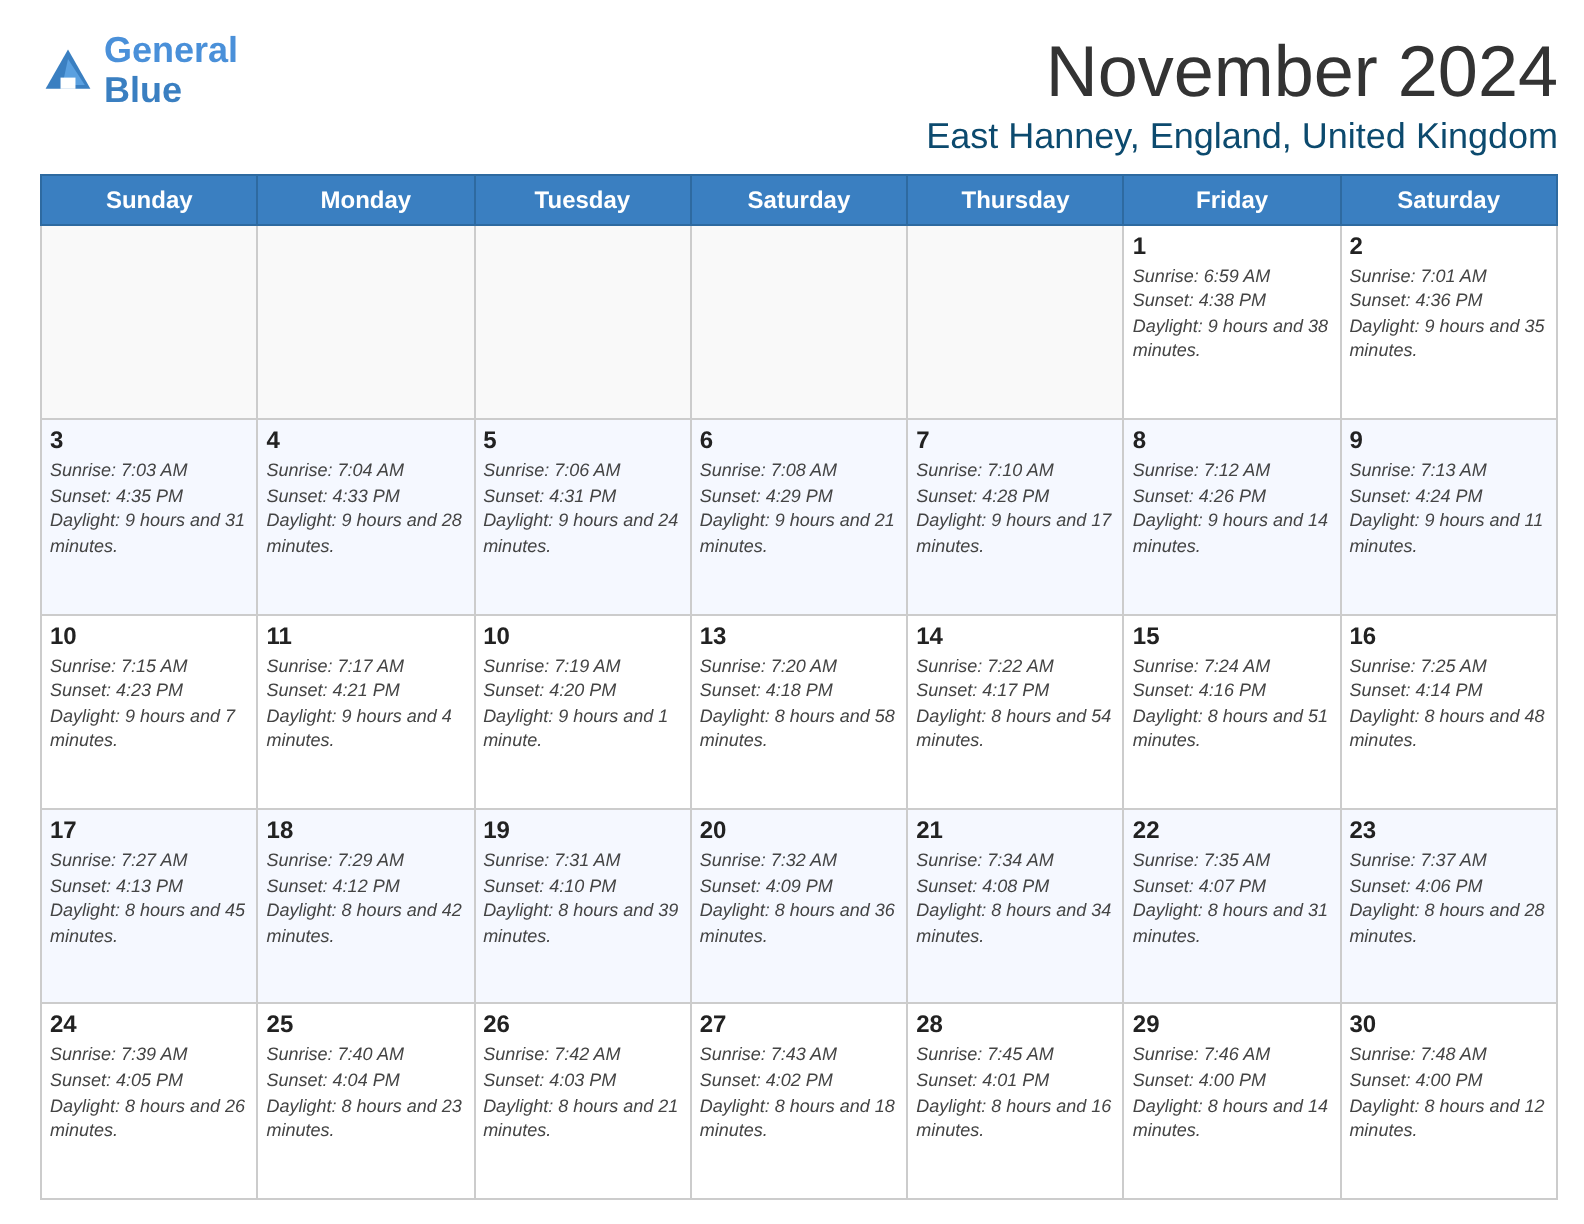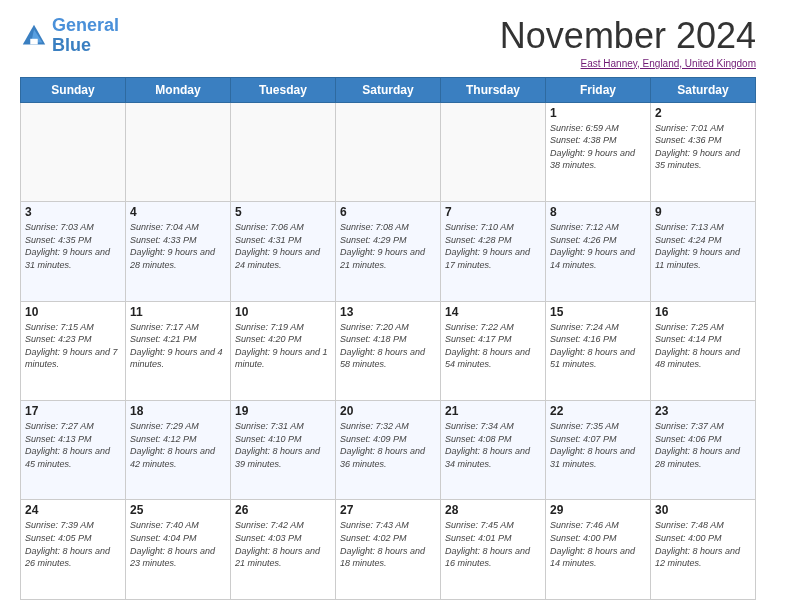--- a/index.html
+++ b/index.html
@@ -6,21 +6,21 @@
     body {
       font-family: Arial, sans-serif;
       background: #fff;
       width: 792px;
       height: 612px;
       overflow: hidden;
     }
     .page {
       width: 792px;
       height: 612px;
-      padding: 16px 36px 12px 20px;
+      padding: 16px 13px 12px 20px;
       display: flex;
       flex-direction: column;
     }
     .header {
       display: flex;
       align-items: flex-start;
       justify-content: space-between;
       margin-bottom: 8px;
     }
     .logo {
@@ -44,24 +44,23 @@
     .title-block {
       text-align: right;
     }
     .month-title {
       font-size: 36px;
       font-weight: 300;
       color: #333;
       line-height: 1.1;
     }
     .location {
-      font-size: 10px;
-      color: #701a75;
+      font-size: 18px;
+      color: #0c4a6e;
       margin-top: 2px;
-      text-decoration: underline;
     }
     .calendar {
       flex: 1;
       border: 1px solid #ccc;
       border-collapse: collapse;
       width: 100%;
       table-layout: fixed;
     }
     .calendar th {
       background: #3a7fc1;

